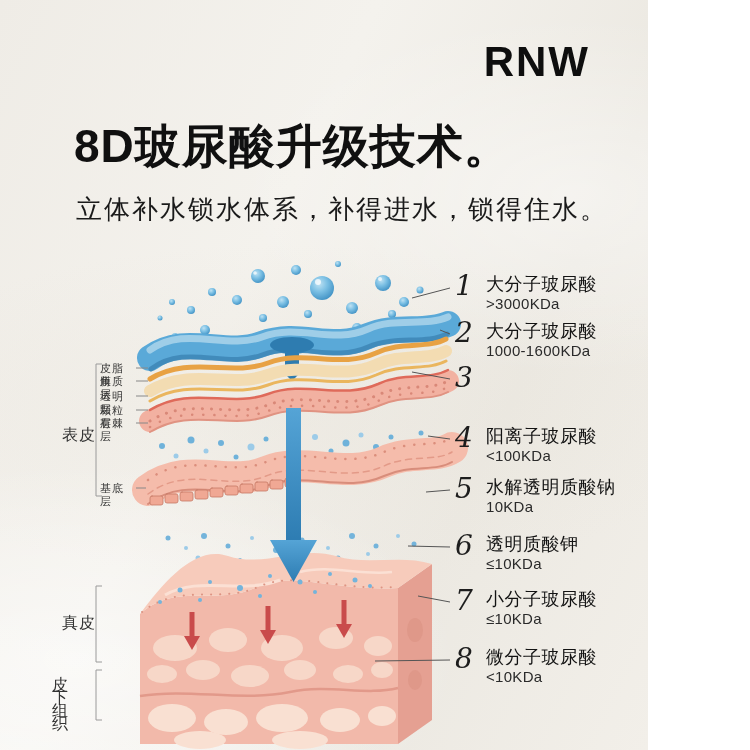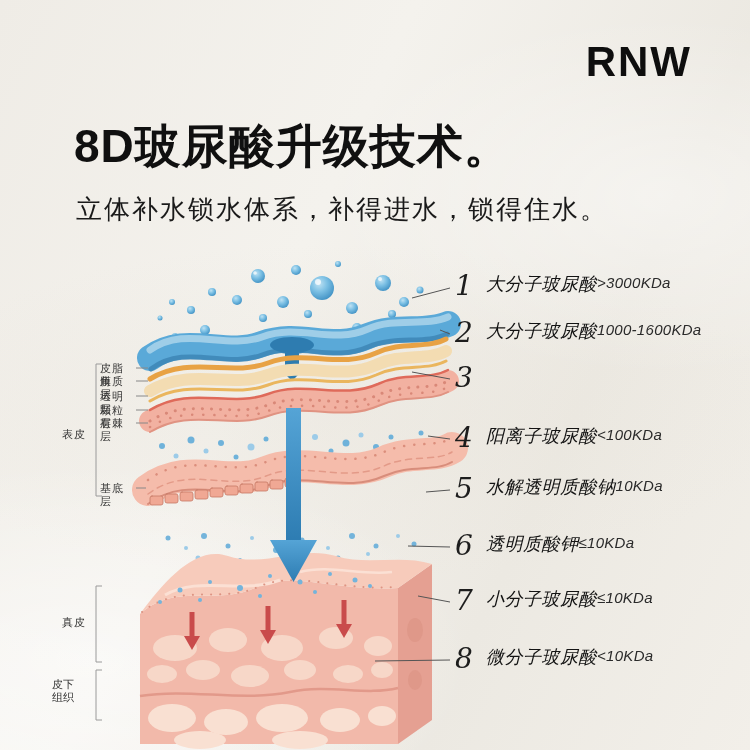--- a/index.html
+++ b/index.html
@@ -1,19 +1,19 @@
 <!DOCTYPE html>
 <html><head>
 <meta charset="utf-8">
 <style>
   * { margin:0; padding:0; box-sizing:border-box; }
   html,body { width:750px; height:750px; }
   body { font-family:"Liberation Sans","DejaVu Sans",sans-serif; }
   .page {
-    position:relative; width:750px; height:750px; overflow:hidden;
+    position:relative; width:648px; height:750px; overflow:hidden;
     background:
       radial-gradient(ellipse 620px 320px at 12% 88%, rgba(255,255,255,.55), transparent 62%),
       radial-gradient(ellipse 560px 300px at 88% 26%, rgba(255,255,255,.45), transparent 60%),
       radial-gradient(ellipse 700px 260px at 45% 55%, rgba(230,225,215,.35), transparent 65%),
       linear-gradient(115deg,#efece6 0%,#f4f2ed 38%,#ece9e2 70%,#f2efe9 100%);
   }
   .bg-curve { position:absolute; inset:0; pointer-events:none;
     background: radial-gradient(ellipse 900px 420px at -10% 110%, rgba(255,255,255,.5), transparent 55%);
   }
   .logo { position:absolute; top:38px; right:58px; font-size:42px; font-weight:800;
@@ -22,33 +22,33 @@
     color:#101010; letter-spacing:1px; }
   .subtitle { position:absolute; left:76px; top:192px; font-size:26px; font-weight:500;
     color:#1a1a1a; letter-spacing:2px; }
 
   .diagram-svg { position:absolute; left:0; top:250px; width:750px; height:500px; }
 
   
   .ann { position:absolute; left:452px; display:flex; gap:10px; align-items:flex-start; }
   .ann-num { font-family:"DejaVu Serif","Liberation Serif",serif; font-style:italic;
     font-size:28px; line-height:1; width:24px; text-align:center; color:#1d1d1d; margin-top:-2px; }
-  .ann-body { display:flex; flex-direction:row;font-style:italic; }
+  .ann-body { display:flex; flex-direction:column; }
   .ann-name { font-size:18px; font-weight:500; color:#131313; letter-spacing:.5px; line-height:21px; }
   .ann-val  { font-size:15px; color:#2a2a2a; letter-spacing:.3px; line-height:18px; }
   .a1{top:274px} .a2{top:321px} .a3{top:366px} .a4{top:426px}
   .a5{top:477px} .a6{top:534px} .a7{top:589px} .a8{top:647px}
 
   
   .llabel { position:absolute; font-size:11px; color:#333; letter-spacing:1px;
     width:34px; text-align:left; line-height:13px; }
   .l-sebum{left:100px;top:362px} .l-corneum{left:100px;top:375px}
   .l-lucidum{left:100px;top:390px} .l-granulosum{left:100px;top:404px}
   .l-spinosum{left:100px;top:417px} .l-basale{left:100px;top:482px}
-  .bigl { position:absolute; font-size:11px; color:#333; letter-spacing:1px; line-height:13px; }
+  .bigl { position:absolute; font-size:16px; color:#333; letter-spacing:1px; line-height:13px; }
   .l-epidermis{left:62px;top:428px} .l-dermis{left:62px;top:616px}
   .l-subcutis{left:52px;top:678px; width:24px; letter-spacing:0;}
 </style>
 </head>
 <body>
 
 <div class="page">
   <div class="bg-curve"></div>
 
   <div class="logo">RNW</div>

